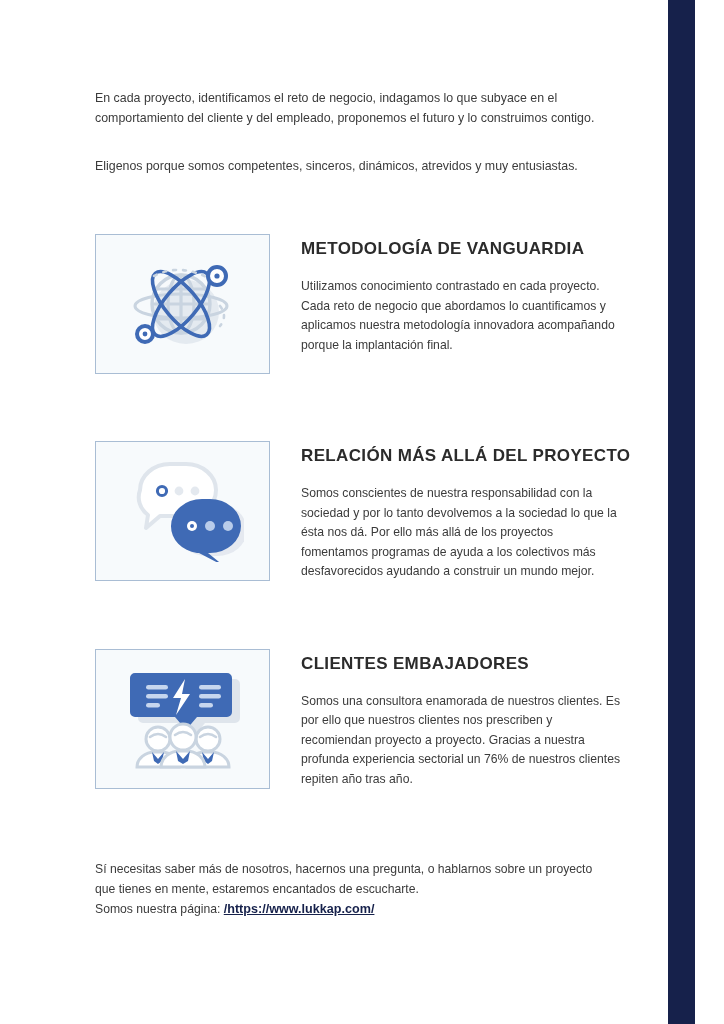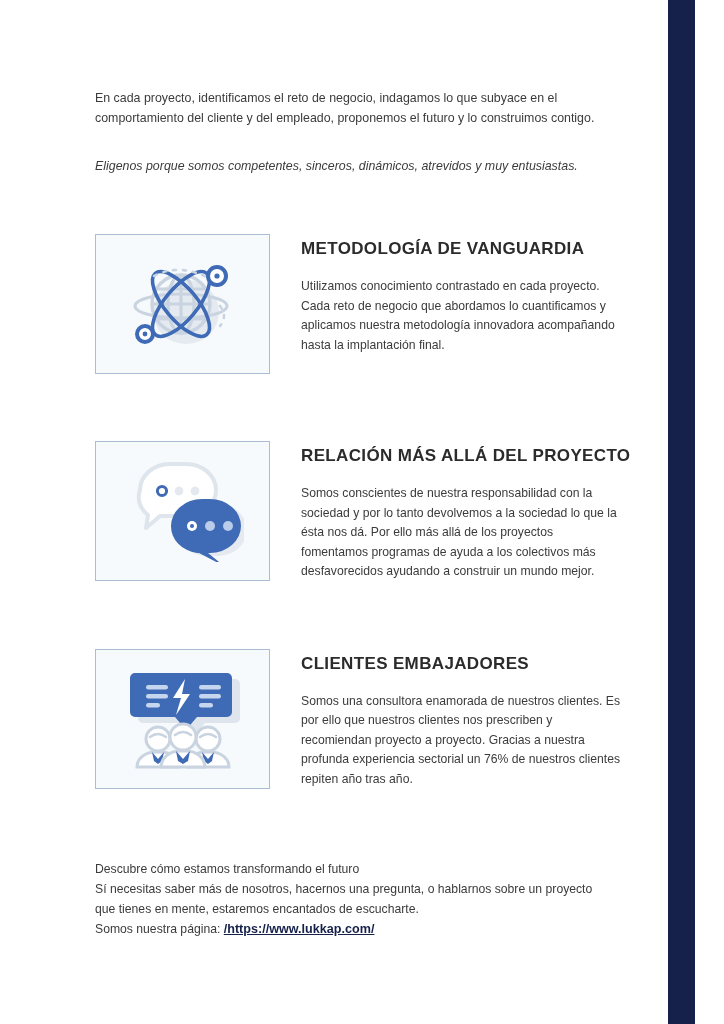--- a/index.html
+++ b/index.html
@@ -39,21 +39,21 @@
 
   
   .intro-block { margin: 0 0 0 0; }
   .intro-p {
     margin: 0;
     font-size: 12.4px;
     line-height: 20px;
     color: #3b3b3b;
     max-width: 535px;
   }
-  .intro-p.second { margin-top: 28px; font-style: italic; }
+  .intro-p.second { margin-top: 28px; }
 
   
   .features { margin-top: 58px; }
   .feature {
     display: flex;
     align-items: flex-start;
     margin-bottom: 67px;
   }
   .feature:last-child { margin-bottom: 0; }
 
@@ -147,21 +147,21 @@
 
           <circle cx="93" cy="22" r="9" fill="#ffffff" stroke="#3f6ab5" stroke-width="4"></circle>
           <circle cx="93" cy="22" r="2.6" fill="#3f6ab5"></circle>
 
           <circle cx="21" cy="80" r="8" fill="#ffffff" stroke="#3f6ab5" stroke-width="4"></circle>
           <circle cx="21" cy="80" r="2.4" fill="#3f6ab5"></circle>
         </svg>
       </div>
       <div class="feature-text">
         <h3 class="feature-title">METODOLOGÍA DE VANGUARDIA</h3>
-        <p class="feature-body">Utilizamos conocimiento contrastado en cada proyecto. Cada reto de negocio que abordamos lo cuantificamos y aplicamos nuestra metodología innovadora acompañando hasta la implantación final.</p>
+        <p class="feature-body">Utilizamos conocimiento contrastado en cada proyecto. Cada reto de negocio que abordamos lo cuantificamos y aplicamos nuestra metodología innovadora acompañando porque la implantación final.</p>
       </div>
     </div>
 
     <div class="feature">
       <div class="icon-box">
         <svg width="122" height="102" viewBox="0 0 122 102">
 
           <path d="M18 30 a30 26 0 0 1 30 -26 h16 a30 26 0 0 1 30 26 a30 26 0 0 1 -30 26 h-26 l-14 12 l2 -13 a28 24 0 0 1 -8 -25 z" fill="#ffffff" stroke="#dfe5ec" stroke-width="4" stroke-linejoin="round"></path>
           <circle cx="40" cy="31" r="4.6" fill="#ffffff" stroke="#3f6ab5" stroke-width="3"></circle>
           <circle cx="57" cy="31" r="4.4" fill="#e4e9ef"></circle>
@@ -218,19 +218,18 @@
       </div>
       <div class="feature-text">
         <h3 class="feature-title">CLIENTES EMBAJADORES</h3>
         <p class="feature-body">Somos una consultora enamorada de nuestros clientes. Es por ello que nuestros clientes nos prescriben y recomiendan proyecto a proyecto. Gracias a nuestra profunda experiencia sectorial un 76% de nuestros clientes repiten año tras año.</p>
       </div>
     </div>
 
   </div>
 
   <div class="footer">
-    <p class="footer-line">Descubre cómo estamos transformando el futuro</p>
     <p class="footer-line">Sí necesitas saber más de nosotros, hacernos una pregunta, o hablarnos sobre un proyecto</p>
     <p class="footer-line">que tienes en mente, estaremos encantados de escucharte.</p>
     <p class="footer-line"><span>Somos nuestra página: </span><a class="footer-url" href="#">/https://www.lukkap.com/</a></p>
   </div>
 
 </div>
 
 </body></html>

